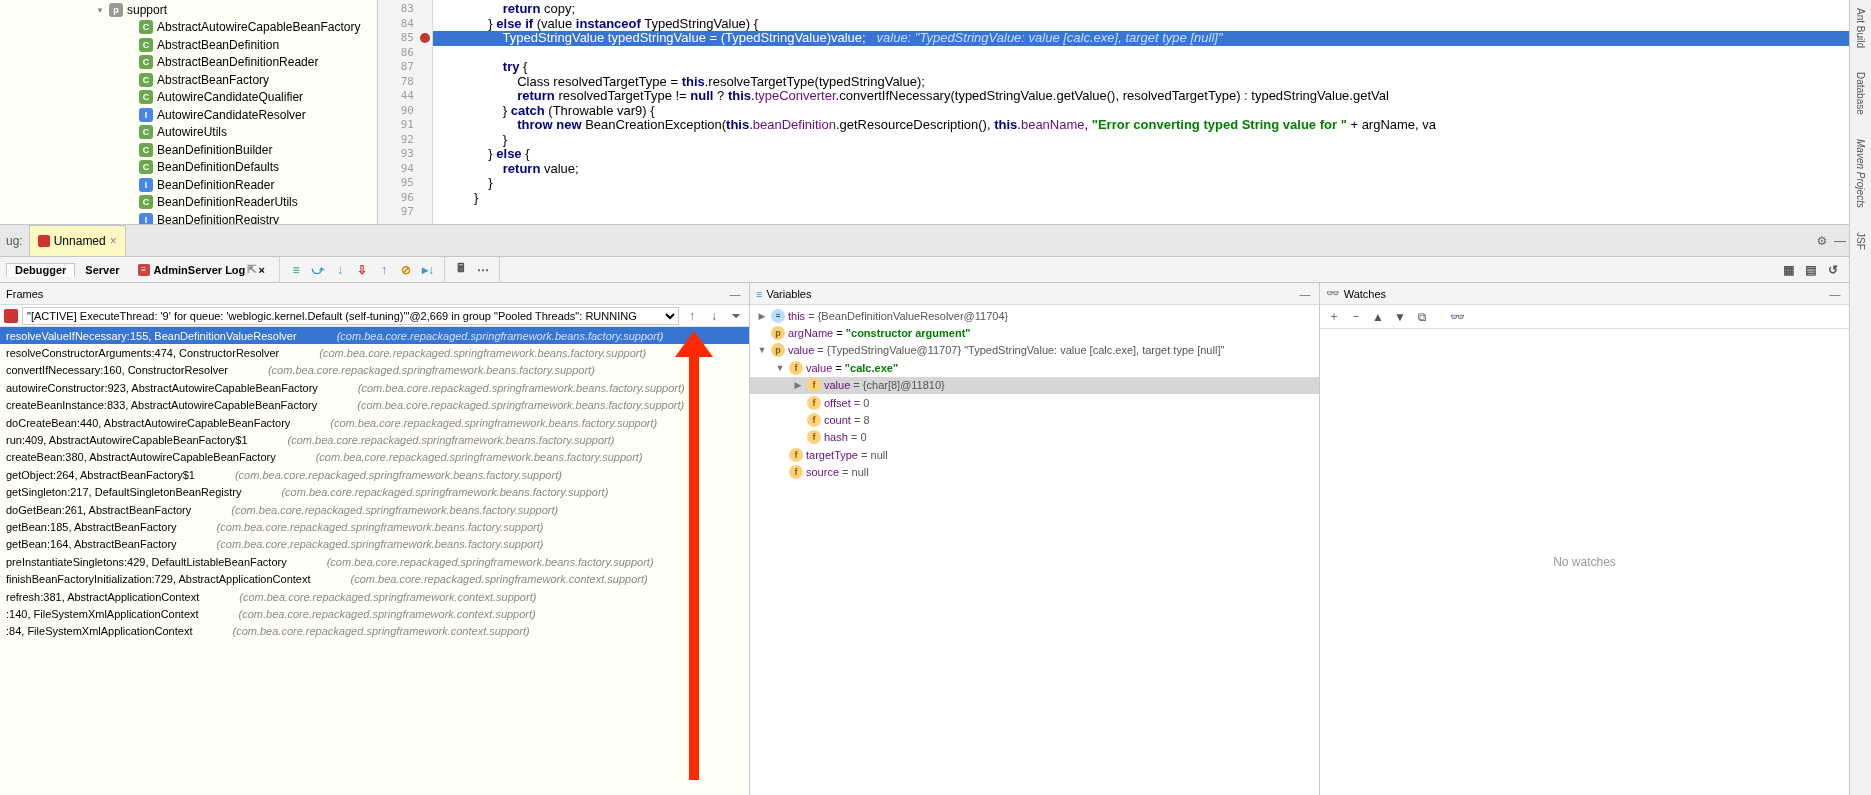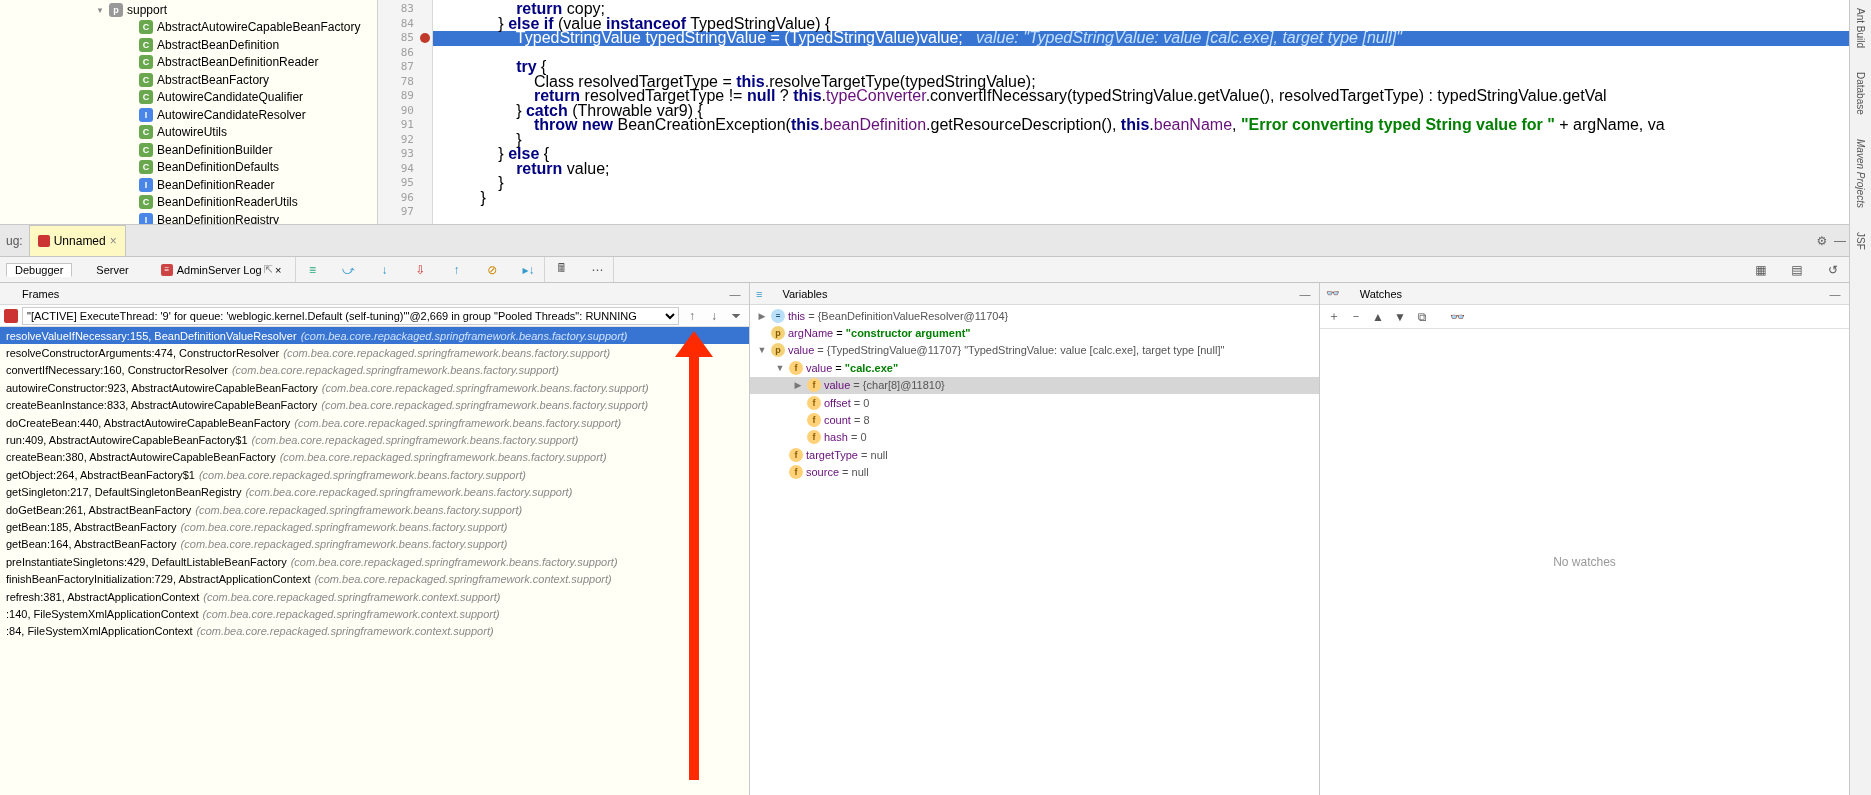--- a/index.html
+++ b/index.html
@@ -12,53 +12,53 @@
 .tree-panel { width: 378px; background: #fffff6; border-right: 1px solid #d0d0d0; overflow: hidden; padding-left: 125px; padding-top: 1px; position: relative; }
 .tree-panel .row { display: flex; align-items: center; height: 17.5px; gap: 4px; cursor: pointer; white-space: nowrap; }
 .tree-panel .row .twist { width: 10px; color: #888; font-size: 9px; display: inline-flex; justify-content: center; }
 .tree-panel .row .icn { width: 14px; height: 14px; border-radius: 3px; display: inline-flex; align-items: center; justify-content: center; font-size: 9px; font-weight: bold; color: #fff; }
 .icn.c { background: #6aa84f; }
 .icn.i { background: #4a86e8; }
 .icn.p { background: #999; color:#fff; font-size:8px; }
 .gutter-col { width: 55px; background: #f4f4f4; border-right: 1px solid #d9d9d9; display: flex; flex-direction: column; padding-top: 2px; }
 .gutter-col .g { height: 14.5px; color: #a0a0a0; font-family: "Consolas", monospace; font-size: 11px; text-align: right; padding-right: 18px; position: relative; }
 .gutter-col .g .bp { position: absolute; right: 2px; top: 2px; width: 10px; height: 10px; background: #c0392b; border-radius: 50%; }
-.code-col { flex: 1; background: #fff; font-family: "Consolas", monospace; font-size: 16px; overflow: hidden; position: relative; white-space: pre; line-height: 14.5px; padding-top: 2px; }
+.code-col { flex: 1; background: #fff; font-family: "Consolas", monospace; font-size: 13px; overflow: hidden; position: relative; white-space: pre; line-height: 14.5px; padding-top: 2px; }
 .code-col .ln { height: 14.5px; padding-left: 12px; }
 .code-col .ln.hl { background: #3874d1; color: #fff; }
 .kw { color: #000080; font-weight: bold; }
 .str { color: #008000; font-weight: bold; }
 .cmfield { color:#660e7a; }
 .hint { color: #a0a0a0; font-style: italic; }
 .hl .hint { color: #c2e0ff; font-style: italic; }
 .breadcrumb { height: 22px; border-top: 1px solid #d0d0d0; background: #fafafa; display: flex; align-items: center; padding-left: 8px; gap: 4px; font-size: 11px; color: #555; }
 .breadcrumb .sep { color: #aaa; }
 .tab-strip { height: 32px; background: #e8e8e8; border-bottom: 1px solid #c5c5c5; display: flex; align-items: stretch; }
 .tab-strip .lbl { padding: 0 6px; display: flex; align-items: center; color: #555; }
 .tab-strip .tab { display: flex; align-items: center; gap: 4px; padding: 0 8px; background: #fef9c3; border: 1px solid #c5c5c5; border-bottom: none; cursor: pointer; }
 .tab-strip .tab .db { width: 12px; height: 12px; background:#c33; border-radius:2px; }
 .tab-strip .x { color:#888; cursor:pointer; }
 .tab-strip .spacer { flex:1; }
 .tab-strip .rbtn { width:18px; display:flex; align-items:center; justify-content:center; color:#666; cursor:pointer; }
 .tool-strip { height: 26px; background:#f4f4f4; border-bottom:1px solid #c5c5c5; display:flex; align-items:stretch; }
-.tool-strip .seg { display:flex; align-items:center; gap:16px; padding:0 6px; border-right:1px solid #d5d5d5; }
+.tool-strip .seg { display:flex; align-items:center; gap:2px; padding:0 6px; border-right:1px solid #d5d5d5;font-weight:bold; }
 .tool-strip .subtab { padding:0 8px; display:flex; align-items:center; cursor:pointer; font-size:11px; }
 .tool-strip .subtab.active { background:#fff; border:1px solid #c5c5c5; border-bottom:1px solid #fff; margin-bottom:-1px; }
 .tbtn { width:20px; height:20px; display:inline-flex; align-items:center; justify-content:center; color:#555; cursor:pointer; border-radius:2px; }
 .tool-strip .spacer { flex:1; }
 .dbg-body { flex:1; display:flex; min-height:0; }
 .frames-panel { width:750px; display:flex; flex-direction:column; border-right:1px solid #c9c9c9; min-height:0; position:relative; }
 .panel-head { height:22px; background:#f4f4f4; border-bottom:1px solid #d9d9d9; display:flex; align-items:center; padding:0 6px; font-size:11px; gap:4px; }
-.panel-head .ttl { flex:1;margin-left:16px; }
+.panel-head .ttl { flex:1; }
 .panel-head .hb { width:16px; height:16px; display:inline-flex; align-items:center; justify-content:center; color:#666; cursor:pointer; }
 .thread-row { height:22px; background:#fdfdfd; border-bottom:1px solid #e0e0e0; display:flex; align-items:center; padding:0 4px; gap:4px; }
 .thread-row select { flex:1; border:1px solid #ccc; height:18px; font-size:11px; background:#fff; }
 .thread-row .nb { width:18px; height:18px; display:inline-flex; align-items:center; justify-content:center; color:#666; cursor:pointer; }
 .stack-list { flex:1; overflow:hidden auto; background:#fffff6; }
-.stack-list .fr { height:17.4px; padding:0 6px; display:flex; align-items:center; white-space:nowrap; cursor:pointer; font-size:11px; }
+.stack-list .fr { height:17.4px; padding:0 6px; display:flex; align-items:center; white-space:nowrap; cursor:pointer; font-size:11px;gap:36px; }
 .stack-list .fr.sel { background:#3874d1; color:#fff; }
 .stack-list .fr .pkg { color:#8a8a8a; font-style:italic; margin-left:4px; }
 .stack-list .fr.sel .pkg { color:#cfe2ff; }
 .arrow-ov { position:absolute; right:40px; top:60px; bottom:0; width:30px; pointer-events:none; }
 .arrow-ov .shaft { position:absolute; left:10px; top:0; bottom:15px; width:10px; background:#ff2a00; }
 .arrow-ov .head { position:absolute; left:-4px; top:-12px; width:0; height:0; border-left:19px solid transparent; border-right:19px solid transparent; border-bottom:26px solid #ff2a00; }
 .vars-panel { width:570px; border-right:1px solid #c9c9c9; display:flex; flex-direction:column; }
 .vars-body { flex:1; overflow:auto; background:#fff; padding-top:2px; }
 .vars-body .vr { height:17.4px; display:flex; align-items:center; gap:3px; white-space:nowrap; font-size:11px; cursor:pointer; }
 .vars-body .vr.sel { background:#d6d6d6; }
@@ -150,21 +150,21 @@
             </div>
           </div>
    </div>
    <div class="gutter-col" id="gutter">
           <div class="g">83</div>
           <div class="g">84</div>
           <div class="g">85<span class="bp"></span></div>
           <div class="g">86</div>
           <div class="g">87</div>
           <div class="g">78</div>
-          <div class="g">89</div>
+          <div class="g">44</div>
           <div class="g">90</div>
           <div class="g">91</div>
           <div class="g">92</div>
           <div class="g">93</div>
           <div class="g">94</div>
           <div class="g">95</div>
           <div class="g">96</div>
           <div class="g">97</div>
         </div>
    <div class="code-col" id="code"><div class="ln">                <span class="kw">return</span> copy;</div><div class="ln">            } <span class="kw">else if</span> (value <span class="kw">instanceof</span> TypedStringValue) {</div><div class="ln hl">                TypedStringValue typedStringValue = (TypedStringValue)value;   <span class="hint">value: "TypedStringValue: value [calc.exe], target type [null]"</span></div><div class="ln"></div><div class="ln">                <span class="kw">try</span> {</div><div class="ln">                    Class resolvedTargetType = <span class="kw">this</span>.resolveTargetType(typedStringValue);</div><div class="ln">                    <span class="kw">return</span> resolvedTargetType != <span class="kw">null</span> ? <span class="kw">this</span>.<span class="cmfield">typeConverter</span>.convertIfNecessary(typedStringValue.getValue(), resolvedTargetType) : typedStringValue.getVal</div><div class="ln">                } <span class="kw">catch</span> (Throwable var9) {</div><div class="ln">                    <span class="kw">throw new</span> BeanCreationException(<span class="kw">this</span>.<span class="cmfield">beanDefinition</span>.getResourceDescription(), <span class="kw">this</span>.<span class="cmfield">beanName</span>, <span class="str">"Error converting typed String value for "</span> + argName, va</div><div class="ln">                }</div><div class="ln">            } <span class="kw">else</span> {</div><div class="ln">                <span class="kw">return</span> value;</div><div class="ln">            }</div><div class="ln">        }</div><div class="ln"></div></div>

